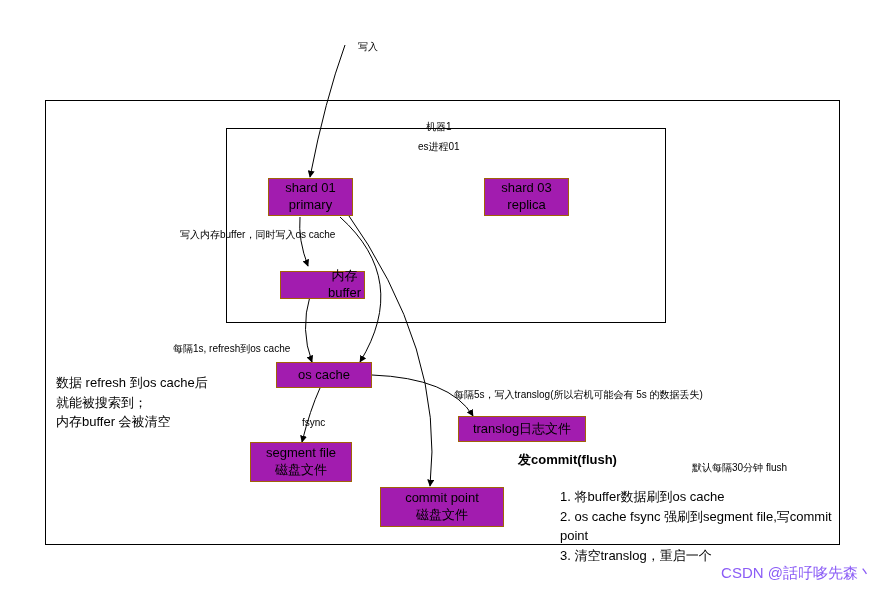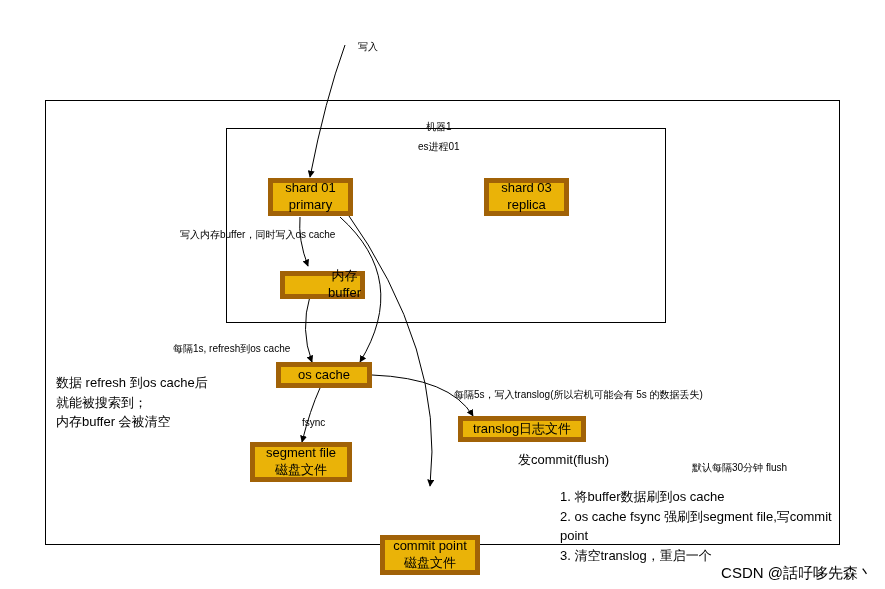--- a/index.html
+++ b/index.html
@@ -24,22 +24,22 @@
   .es-box {
     position: absolute;
     left: 226px;
     top: 128px;
     width: 440px;
     height: 195px;
     border: 1px solid #000;
   }
   .box {
     position: absolute;
-    border: 5px solid #a16207;
-    background: #eab308;
+    border: 1px solid #a16207;
+    background: #a21caf;
     text-align: center;
     display: flex;
     flex-direction: column;
     justify-content: center;
     align-items: center;
     padding: 2px 4px;
     line-height: 1.3;
   }
   .label {
     position: absolute;
@@ -48,21 +48,21 @@
   }
   .label-multi {
     position: absolute;
     font-size: 13px;
     line-height: 1.5;
   }
   .watermark {
     position: absolute;
     right: 12px;
     bottom: 6px;
-    color: #000000;
+    color: #8b5cf6;
     font-size: 15px;
   }
   svg.arrows {
     position: absolute;
     left: 0; top: 0;
     width: 885px; height: 589px;
     pointer-events: none;
   }
 </style>
 </head>
@@ -126,33 +126,33 @@
   <span>os cache</span>
 </div>
 
 <div class="label" style="left:302px; top:417px;">fsync</div>
 
 <div class="box" style="left:250px; top:442px; width:102px; height:40px;">
   <span>segment file</span>
   <span>磁盘文件</span>
 </div>
 
-<div class="box" style="left:380px; top:487px; width:100px; height:40px;margin-top:48px;">
+<div class="box" style="left:380px; top:487px; width:124px; height:40px;">
   <span>commit point</span>
   <span>磁盘文件</span>
 </div>
 
 <div class="label" style="left:454px; top:388px;">每隔5s，写入translog(所以宕机可能会有 5s 的数据丢失)</div>
 
 <div class="box" style="left:458px; top:416px; width:128px; height:26px;align-items:center;">
   <span>translog日志文件</span>
 </div>
 
 <div class="label-multi" style="left:504px; top:450px;">
-  <div style="padding-left:14px;">发commit(flush)</div>
+  <div style="padding-left:14px;font-weight:bold;">发commit(flush)</div>
 </div>
 
 <div class="label" style="left:692px; top:461px;">默认每隔30分钟 flush</div>
 
 <div class="label-multi" style="left:560px; top:487px; width:290px;">
   <div>1. 将buffer数据刷到os cache</div>
   <div>2. os cache fsync 强刷到segment file,写commit point</div>
   <div>3. 清空translog，重启一个</div>
 </div>
 

